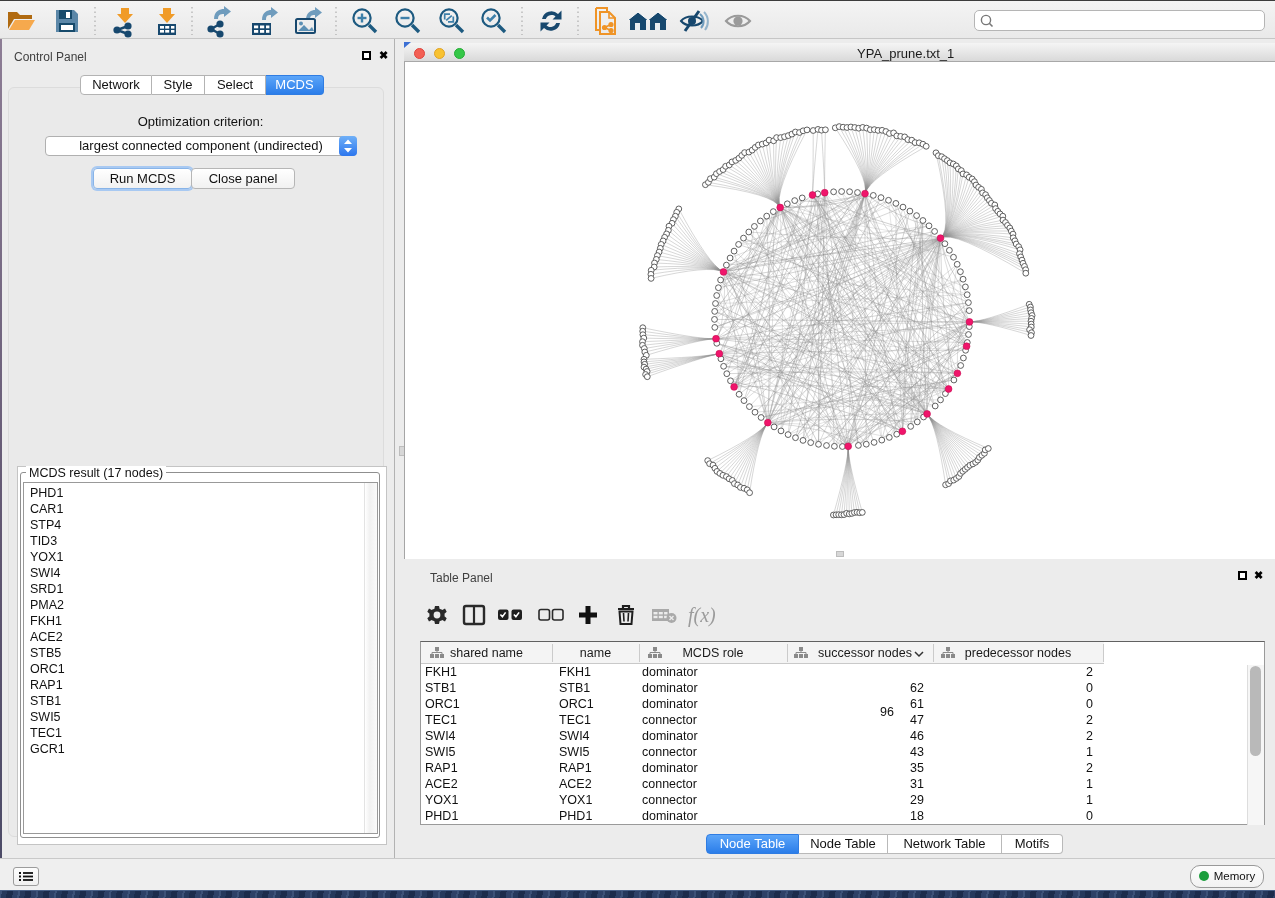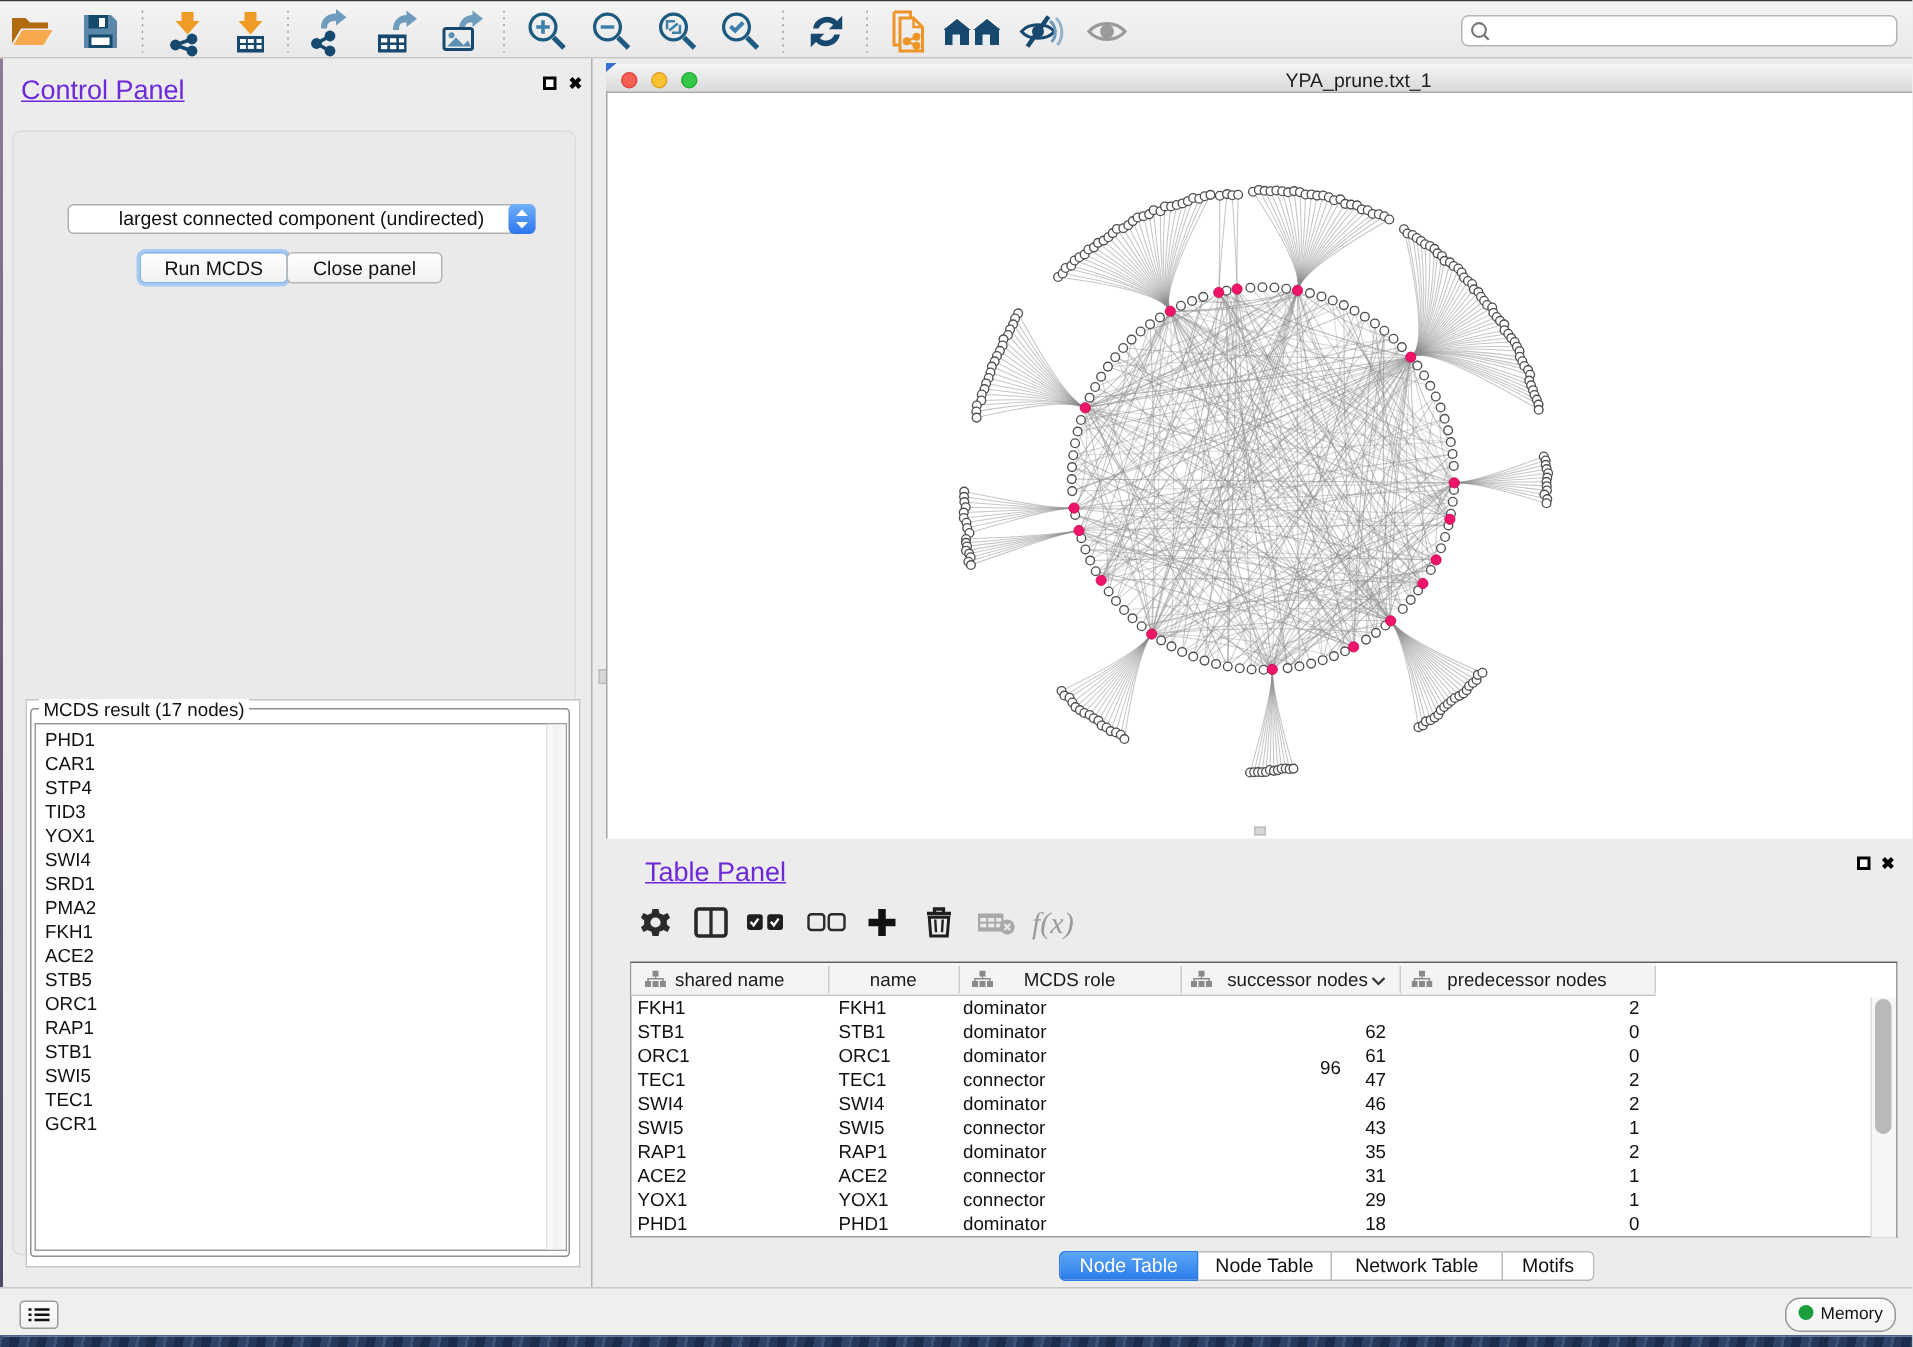--- a/index.html
+++ b/index.html
@@ -6,21 +6,21 @@
 .abs { position:absolute; }
 
 #topline { left:0; top:0; width:1275px; height:1px; background:#3c3c3c; }
 #toolbar { left:0; top:1px; width:1275px; height:38px; background:linear-gradient(#f4f4f4,#e9e9e9); border-bottom:1px solid #c6c6c6; }
 #searchbox { left:974px; top:10px; width:291px; height:21px; background:#fff; border:1px solid #b5b5b5; border-radius:5px; }
 
 #lsliver { left:0; top:39px; width:2px; height:854px; background:linear-gradient(#8d7d95,#5f5570 60%,#4a4a66); }
 #wallpaper { left:0; top:890px; width:1275px; height:8px; background:repeating-linear-gradient(100deg,#3d5278 0 2px,#26395c 2px 7px,#1c2c4c 7px 13px,#2e4167 13px 18px); border-top:1px solid #4a6188; }
 
 #cpanel { left:2px; top:39px; width:393px; height:819px; background:#ececec; border-right:1px solid #b2b2b2; }
-.ptitle { font-size:18px; color:#6d28d9;text-decoration:underline; }
+.ptitle { font-size:12px; color:#404040; }
 .wicon { position:absolute; width:9px; height:9px; border:2px solid #000; background:#fff; }
 .xicon { position:absolute; font-size:11px; font-weight:bold; color:#000; }
 .tabrow { position:absolute; display:flex; }
 .tab { height:20px; line-height:18px; font-size:13px; color:#111; background:#fff; border:1px solid #b3b3b3; border-left:none; text-align:center; }
 .tab.first { border-left:1px solid #b3b3b3; border-radius:4px 0 0 4px; }
 .tab.sel { background:linear-gradient(#5ba5f9,#2b7de9); color:#fff; border-color:#2f7ce2; border-radius:0 4px 4px 0; }
 #cptabs { left:78px; top:36px; }
 #cpcontent { left:6px; top:48px; width:376px; height:750px; background:#eaeaea; border:1px solid #dcdcdc; border-radius:6px; }
 #optlabel { left:2px; top:75px; width:393px; text-align:center; font-size:13px; color:#111; }
 #optsel { left:43px; top:97px; width:312px; height:20px; background:#fff; border:1px solid #b0b0b0; border-radius:4px; font-size:13px; color:#111; line-height:18px; text-align:center; }
@@ -208,20 +208,27 @@
 <div class="abs" id="searchbox"><svg width="24" height="19" viewBox="0 0 24 19">
       <circle cx="11" cy="9" r="4.6" fill="none" stroke="#777" stroke-width="1.4"></circle>
       <line x1="14.3" y1="12.3" x2="17.5" y2="15.5" stroke="#777" stroke-width="1.6"></line>
     </svg></div>
 
 <div class="abs" id="cpanel">
  <div class="abs ptitle" style="left:12px;top:11px">Control Panel</div>
  <div class="wicon" style="left:360px;top:12px"></div>
  <div class="xicon" style="left:377px;top:10px">✖</div>
  <div class="abs" id="cpcontent"></div>
+ <div class="tabrow" id="cptabs">
+  <div class="tab first" style="width:72px">Network</div>
+  <div class="tab" style="width:53px">Style</div>
+  <div class="tab" style="width:61px">Select</div>
+  <div class="tab sel" style="width:58px">MCDS</div>
+ </div>
+ <div class="abs" id="optlabel">Optimization criterion:</div>
  <div class="abs" id="optsel">largest connected component (undirected)</div>
  <div class="abs" id="selcap"><svg width="18" height="20" viewBox="0 0 18 20">
         <path d="M5,8 L9,3.6 L13,8 Z M5,12 L9,16.4 L13,12 Z" fill="#fff"></path>
       </svg></div>
  <div class="btn" id="runbtn">Run MCDS</div>
  <div class="btn" id="closebtn">Close panel</div>
  <div class="abs" id="whitebox"></div>
  <div class="abs" id="groupbox"></div>
  <div class="abs" id="grouplabel">MCDS result (17 nodes)</div>
  <div class="abs" id="mcdslist">

